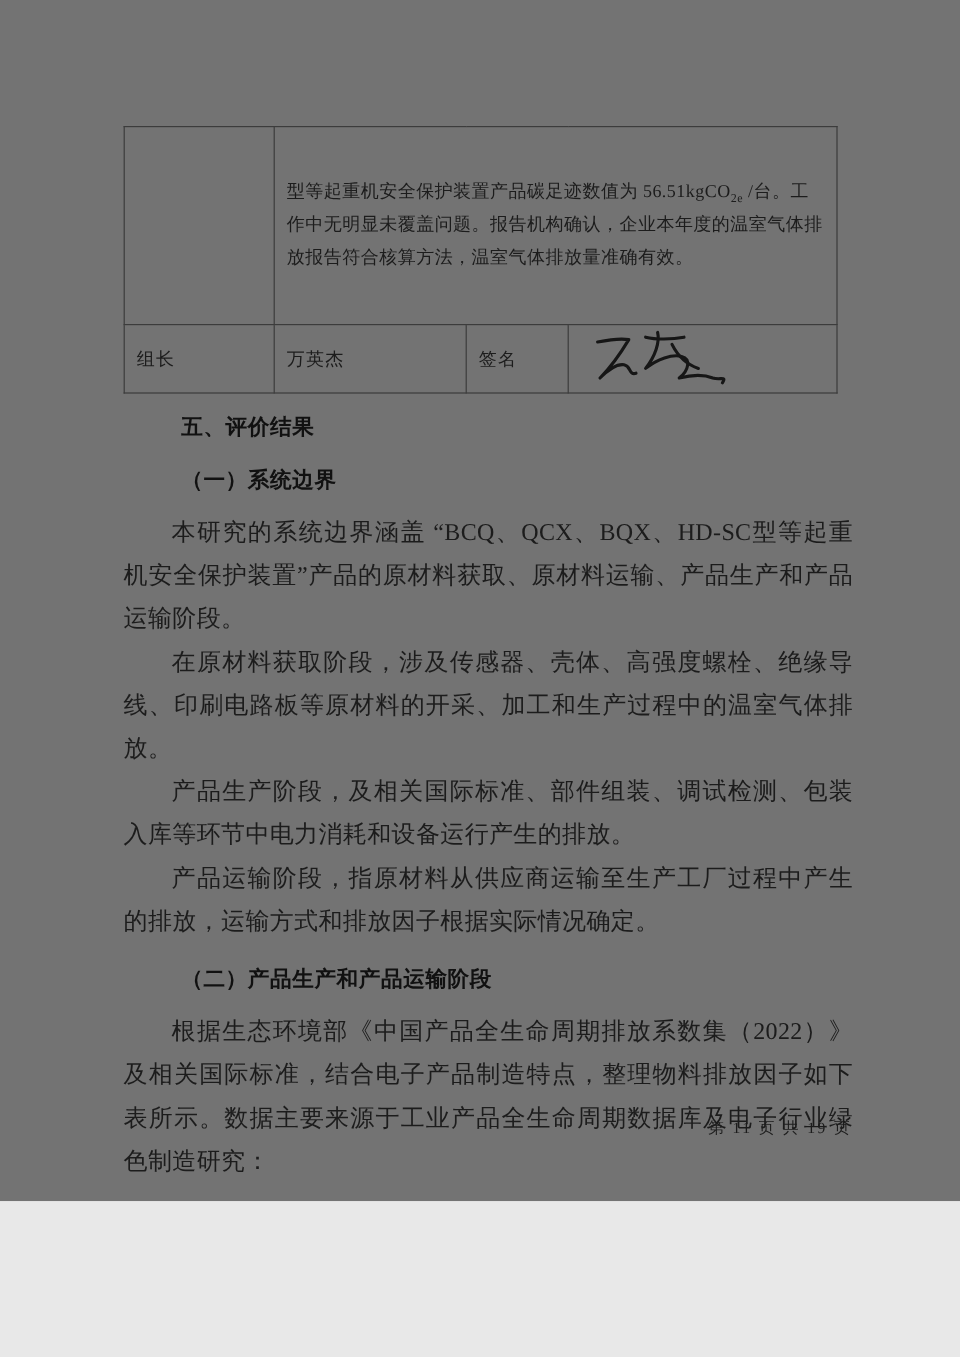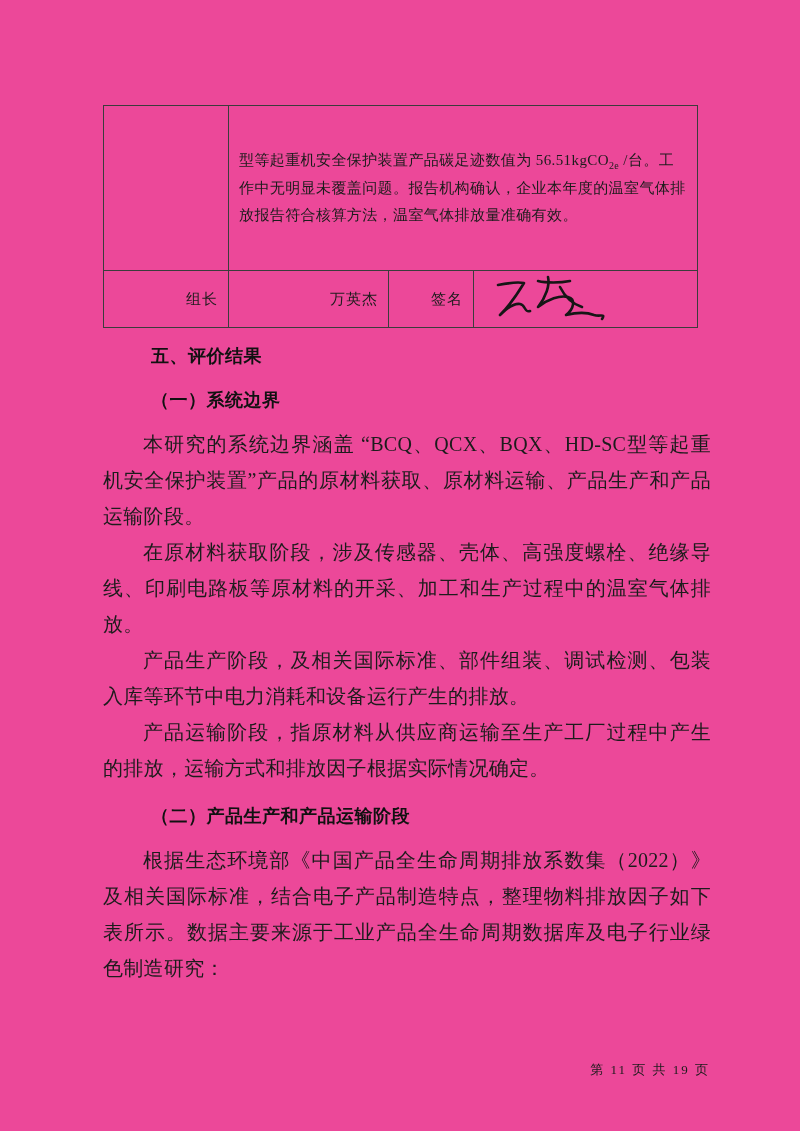--- a/index.html
+++ b/index.html
@@ -3,23 +3,23 @@
 <meta charset="utf-8">
 <style>
   html, body {
     margin: 0;
     padding: 0;
     background: #e8e8e8;
   }
   .page {
     position: relative;
     width: 800px;
-    height: 1131px;
+    height: 1001px;
     margin: 0 auto;
-    background: #ec4899;
+    background: #737373;
     color: #1c1c1c;
     font-family: "Liberation Serif", serif;
     overflow: hidden;
   }
 
   
   .review-table {
     position: absolute;
     left: 103px;
     top: 105px;
@@ -41,21 +41,21 @@
   .conclusion-cell {
     text-align: left;
     vertical-align: top;
     line-height: 1.78;
     padding: 10px 14px 12px 16px;
     letter-spacing: 0.4px;
     height: 156px;
   }
   .conclusion-cell sub { font-size: 10px; }
   .label-cell, .name-cell, .sign-label-cell {
-    text-align: right;
+    text-align: left;
     letter-spacing: 1px;
     height: 48px;
   }
   .signature-cell {
     text-align: left;
     padding: 0 4px;
     overflow: visible;
   }
   .signature-cell svg { display: block; margin: -4px 0 -4px 6px; }
 

